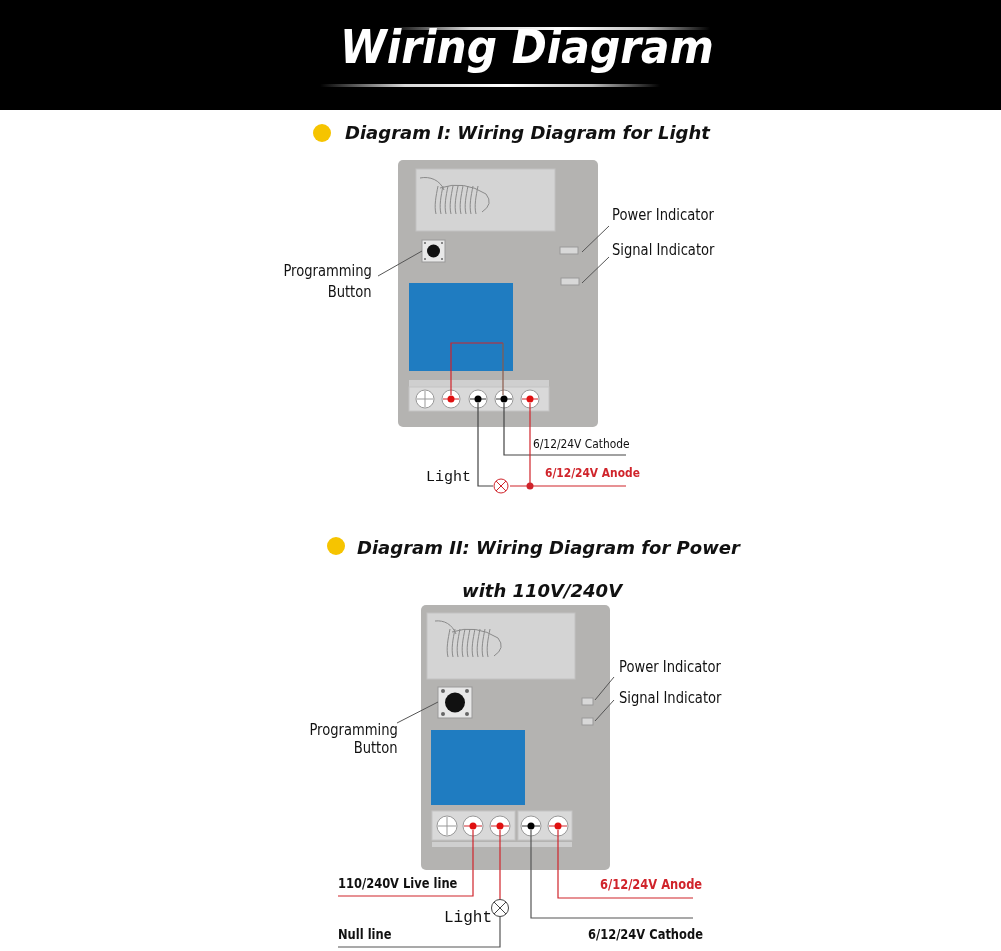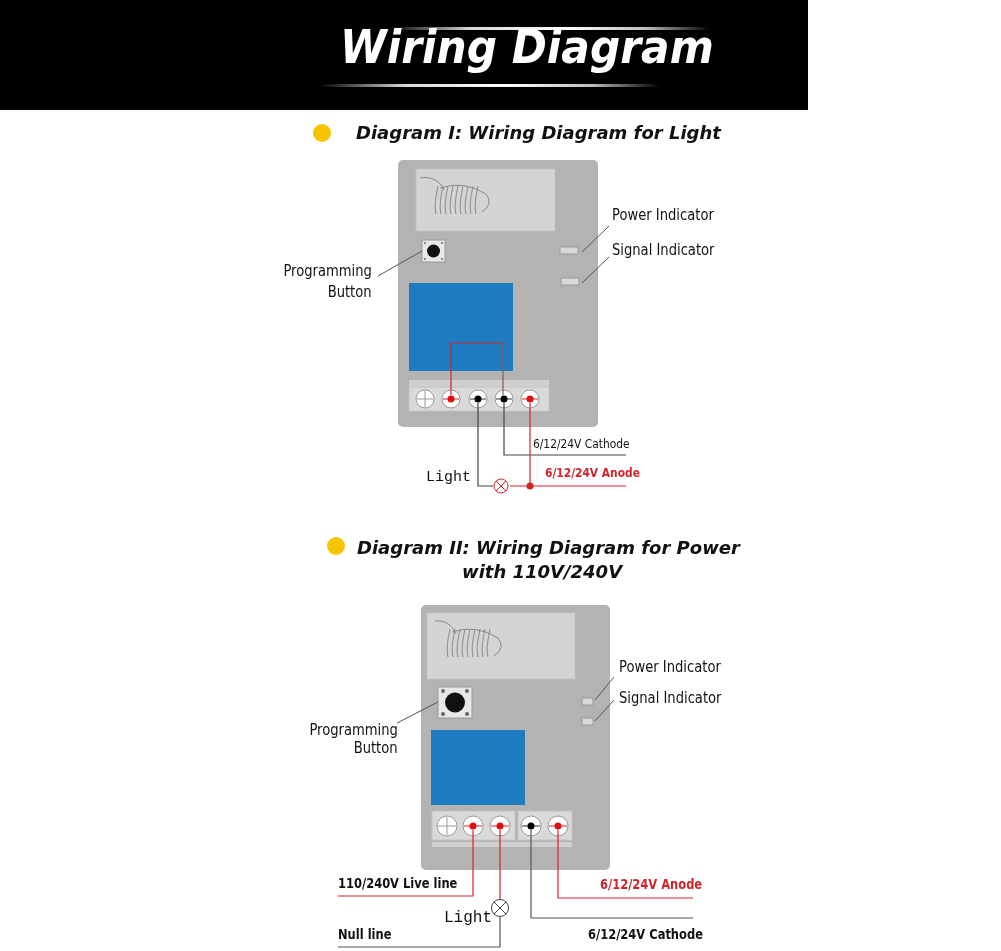--- a/index.html
+++ b/index.html
@@ -2,21 +2,21 @@
 <html><head>
   <meta charset="utf-8">
   <style>
     html, body { margin: 0; padding: 0; }
     body {
       width: 1001px; height: 951px; overflow: hidden;
       background: #ffffff; position: relative;
       font-family: "Liberation Sans", sans-serif;
     }
     .banner {
-      position: absolute; left: 0; top: 0; width: 808px; height: 110px;
+      position: absolute; left: 0; top: 0; width: 1001px; height: 110px;
       background: #000;
     }
     .banner-title {
       position: absolute; left: 340px; top: 20px;
       color: #fff; font-size: 46px; font-weight: bold; font-style: italic;
       letter-spacing: 0px;
       font-family: "DejaVu Sans", sans-serif;
       transform: scaleX(0.92); transform-origin: left top;
     }
     .banner-line-top, .banner-line-bottom {
@@ -51,25 +51,25 @@
 </head>
 <body>
 
 <div class="banner">
   <div class="banner-line-top"></div>
   <div class="banner-title">Wiring Diagram</div>
   <div class="banner-line-bottom"></div>
 </div>
 
 <div class="bullet" style="left:313px; top:124px;"></div>
-<div class="heading" style="left:356px; top:122px;">Diagram I: Wiring Diagram for Light</div>
+<div class="heading" style="left:345px; top:122px;">Diagram I: Wiring Diagram for Light</div>
 
 <div class="bullet" style="left:327px; top:537px;"></div>
 <div class="heading" style="left:357px; top:537px;">Diagram II: Wiring Diagram for Power</div>
-<div class="heading" style="left:462px; top:561px;">with 110V/240V</div>
+<div class="heading" style="left:462px; top:580px;">with 110V/240V</div>
 
 <svg class="diagram" width="1001" height="951" viewBox="0 0 1001 951">
 
   <g>
     <rect x="398" y="160" width="200" height="267" rx="5" fill="#b4b3b1"></rect>
 
     <rect x="416" y="169" width="139" height="62" fill="#d4d4d4" stroke="#c2c2c2"></rect>
     <g fill="none" stroke="#8a8a8a" stroke-width="1">
       <path d="M420 178 C430 176 440 180 444 190"></path>
       <path d="M438 186 c-2 10 -4 20 -2 28 M443 186 c-2 10 -4 20 -2 28 M448 186 c-2 10 -4 20 -2 28 M453 186 c-2 10 -4 20 -2 28 M458 186 c-2 10 -4 20 -2 28 M463 186 c-2 10 -4 20 -2 28 M468 186 c-2 10 -4 20 -2 28 M473 186 c-2 10 -4 20 -2 28 M478 186 c-2 10 -4 20 -2 28"></path>

